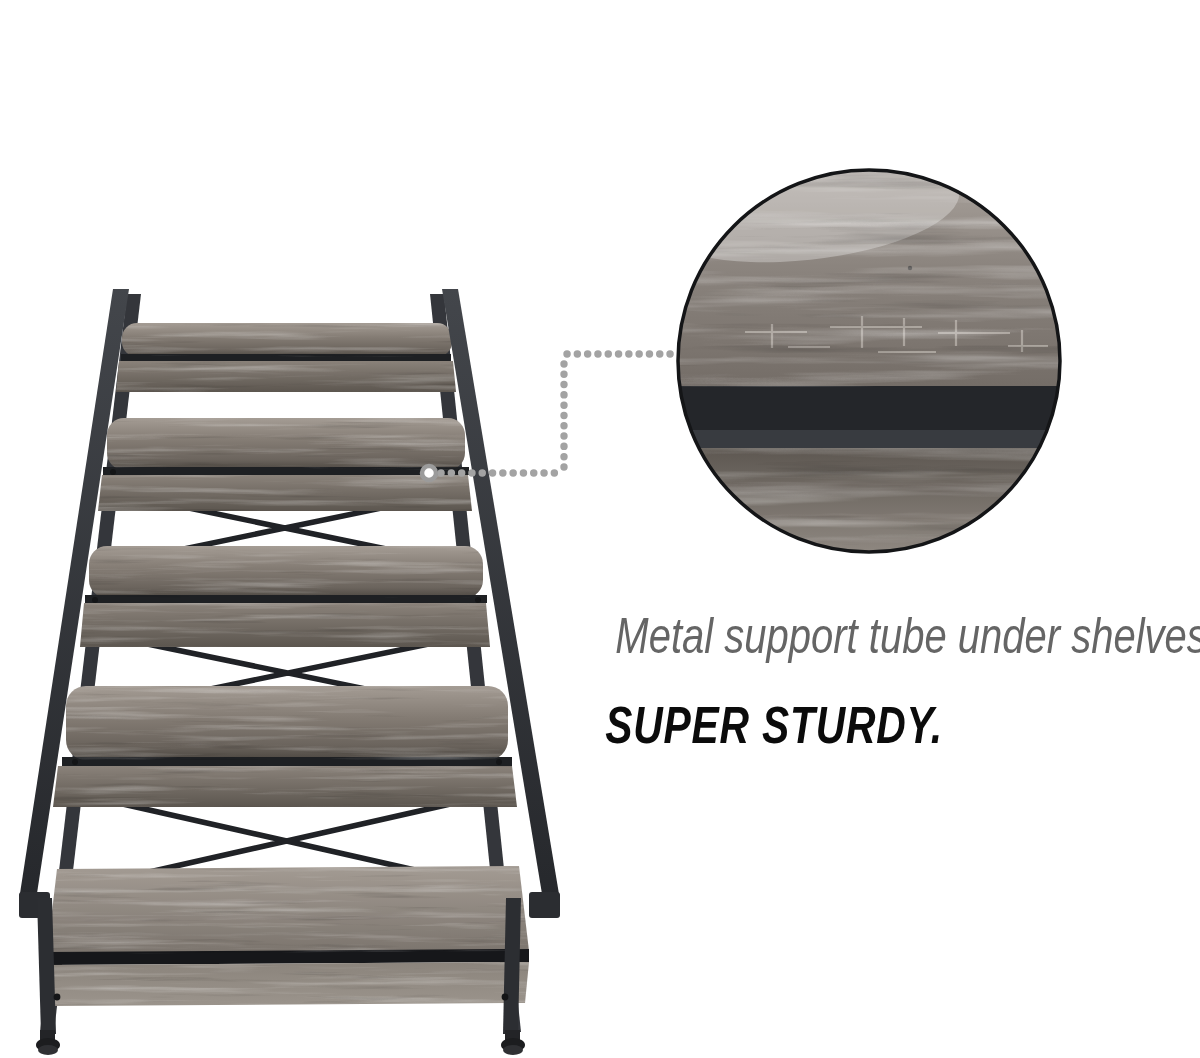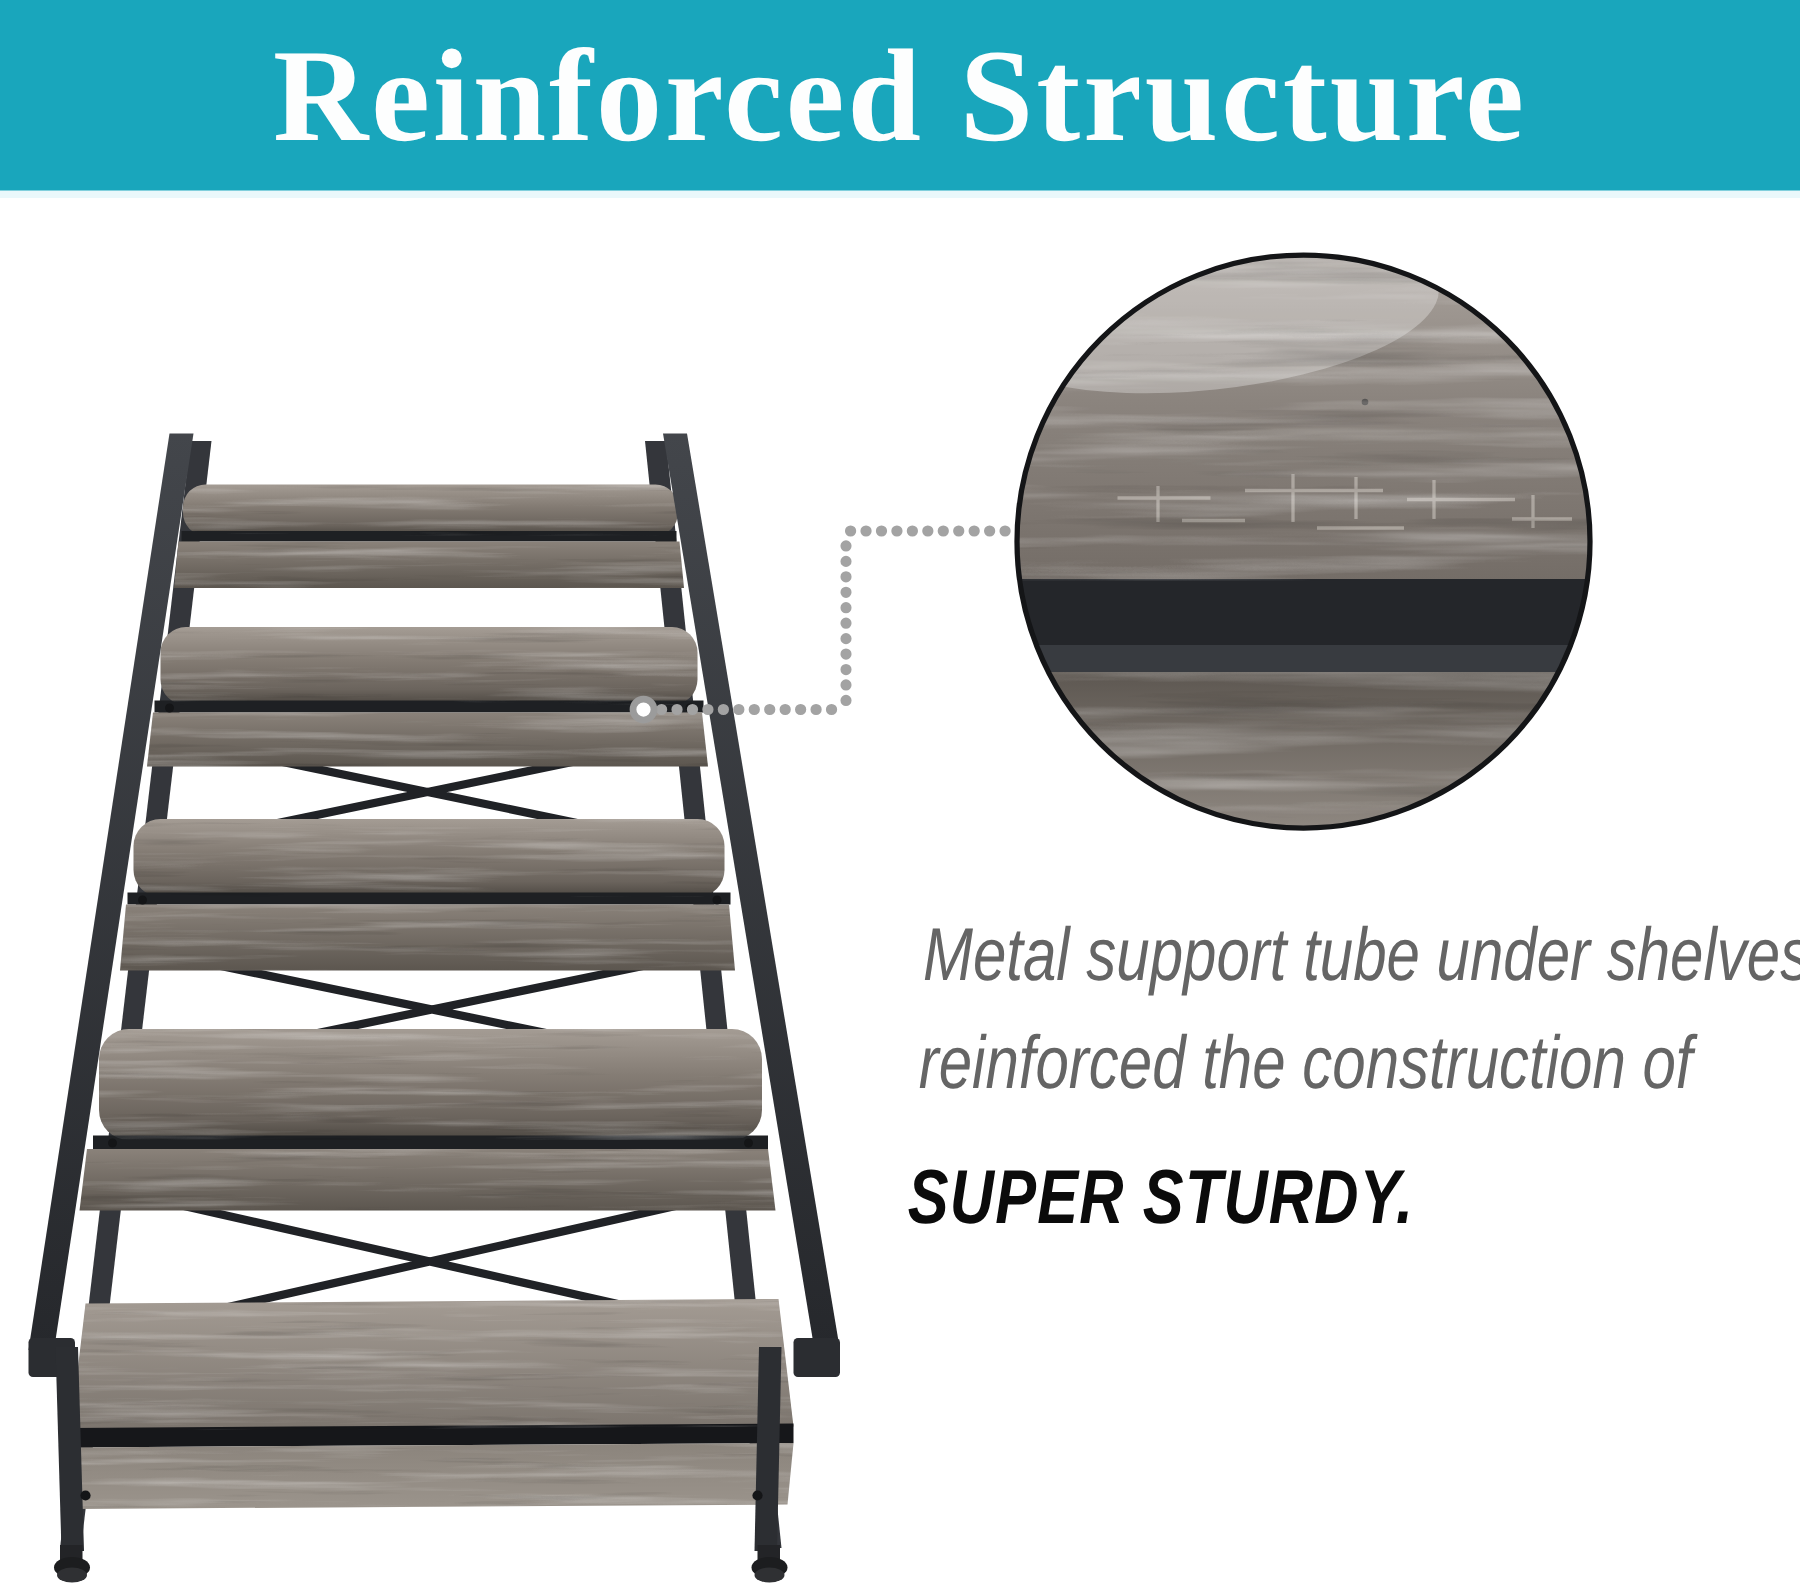--- a/index.html
+++ b/index.html
@@ -16,23 +16,20 @@
   .dline{display:block;white-space:nowrap;}
   .dline>span{display:inline-block;transform:scaleX(0.80);transform-origin:50% 50%;}
   .dline.emph{position:relative;left:-96px;margin-top:18px;}
   .dline.emph>span{font-weight:700;color:#0b0b0b;font-size:51px;letter-spacing:1px;}
 </style>
 </head>
 <body>
 
 <div class="page">
 
-  <header class="banner">
-    <h1 class="title">Reinforced Structure</h1>
-  </header>
 
   <svg class="art" viewBox="0 0 1200 1058" aria-hidden="true">
     <defs>
       <linearGradient id="gMetal" x1="0" y1="0" x2="0" y2="1">
         <stop offset="0" stop-color="#43464b"></stop>
           <stop offset="1" stop-color="#26282c"></stop>
       </linearGradient>
       <linearGradient id="gRail" x1="0" y1="0" x2="0" y2="1">
         <stop offset="0" stop-color="#a49c94"></stop>
           <stop offset="0.42" stop-color="#847c74"></stop>
@@ -204,17 +201,16 @@
           <rect x="676" y="448" width="388" height="106" filter="url(#fGrainCW)" opacity="0.40"></rect>
           <rect x="676" y="448" width="388" height="106" filter="url(#fGrainCB)" opacity="0.30"></rect>
         </g>
       </g>
       <circle cx="869" cy="361" r="191" fill="none" stroke="#141517" stroke-width="3.5"></circle>
     </g>
   </svg>
 
   <div class="desc">
     <span class="dline"><span>Metal support tube under shelves,</span></span>
-    <span class="dline"><span>reinforced the construction of</span></span>
     <span class="dline emph"><span>SUPER STURDY.</span></span>
   </div>
 
 </div>
 
 </body></html>

